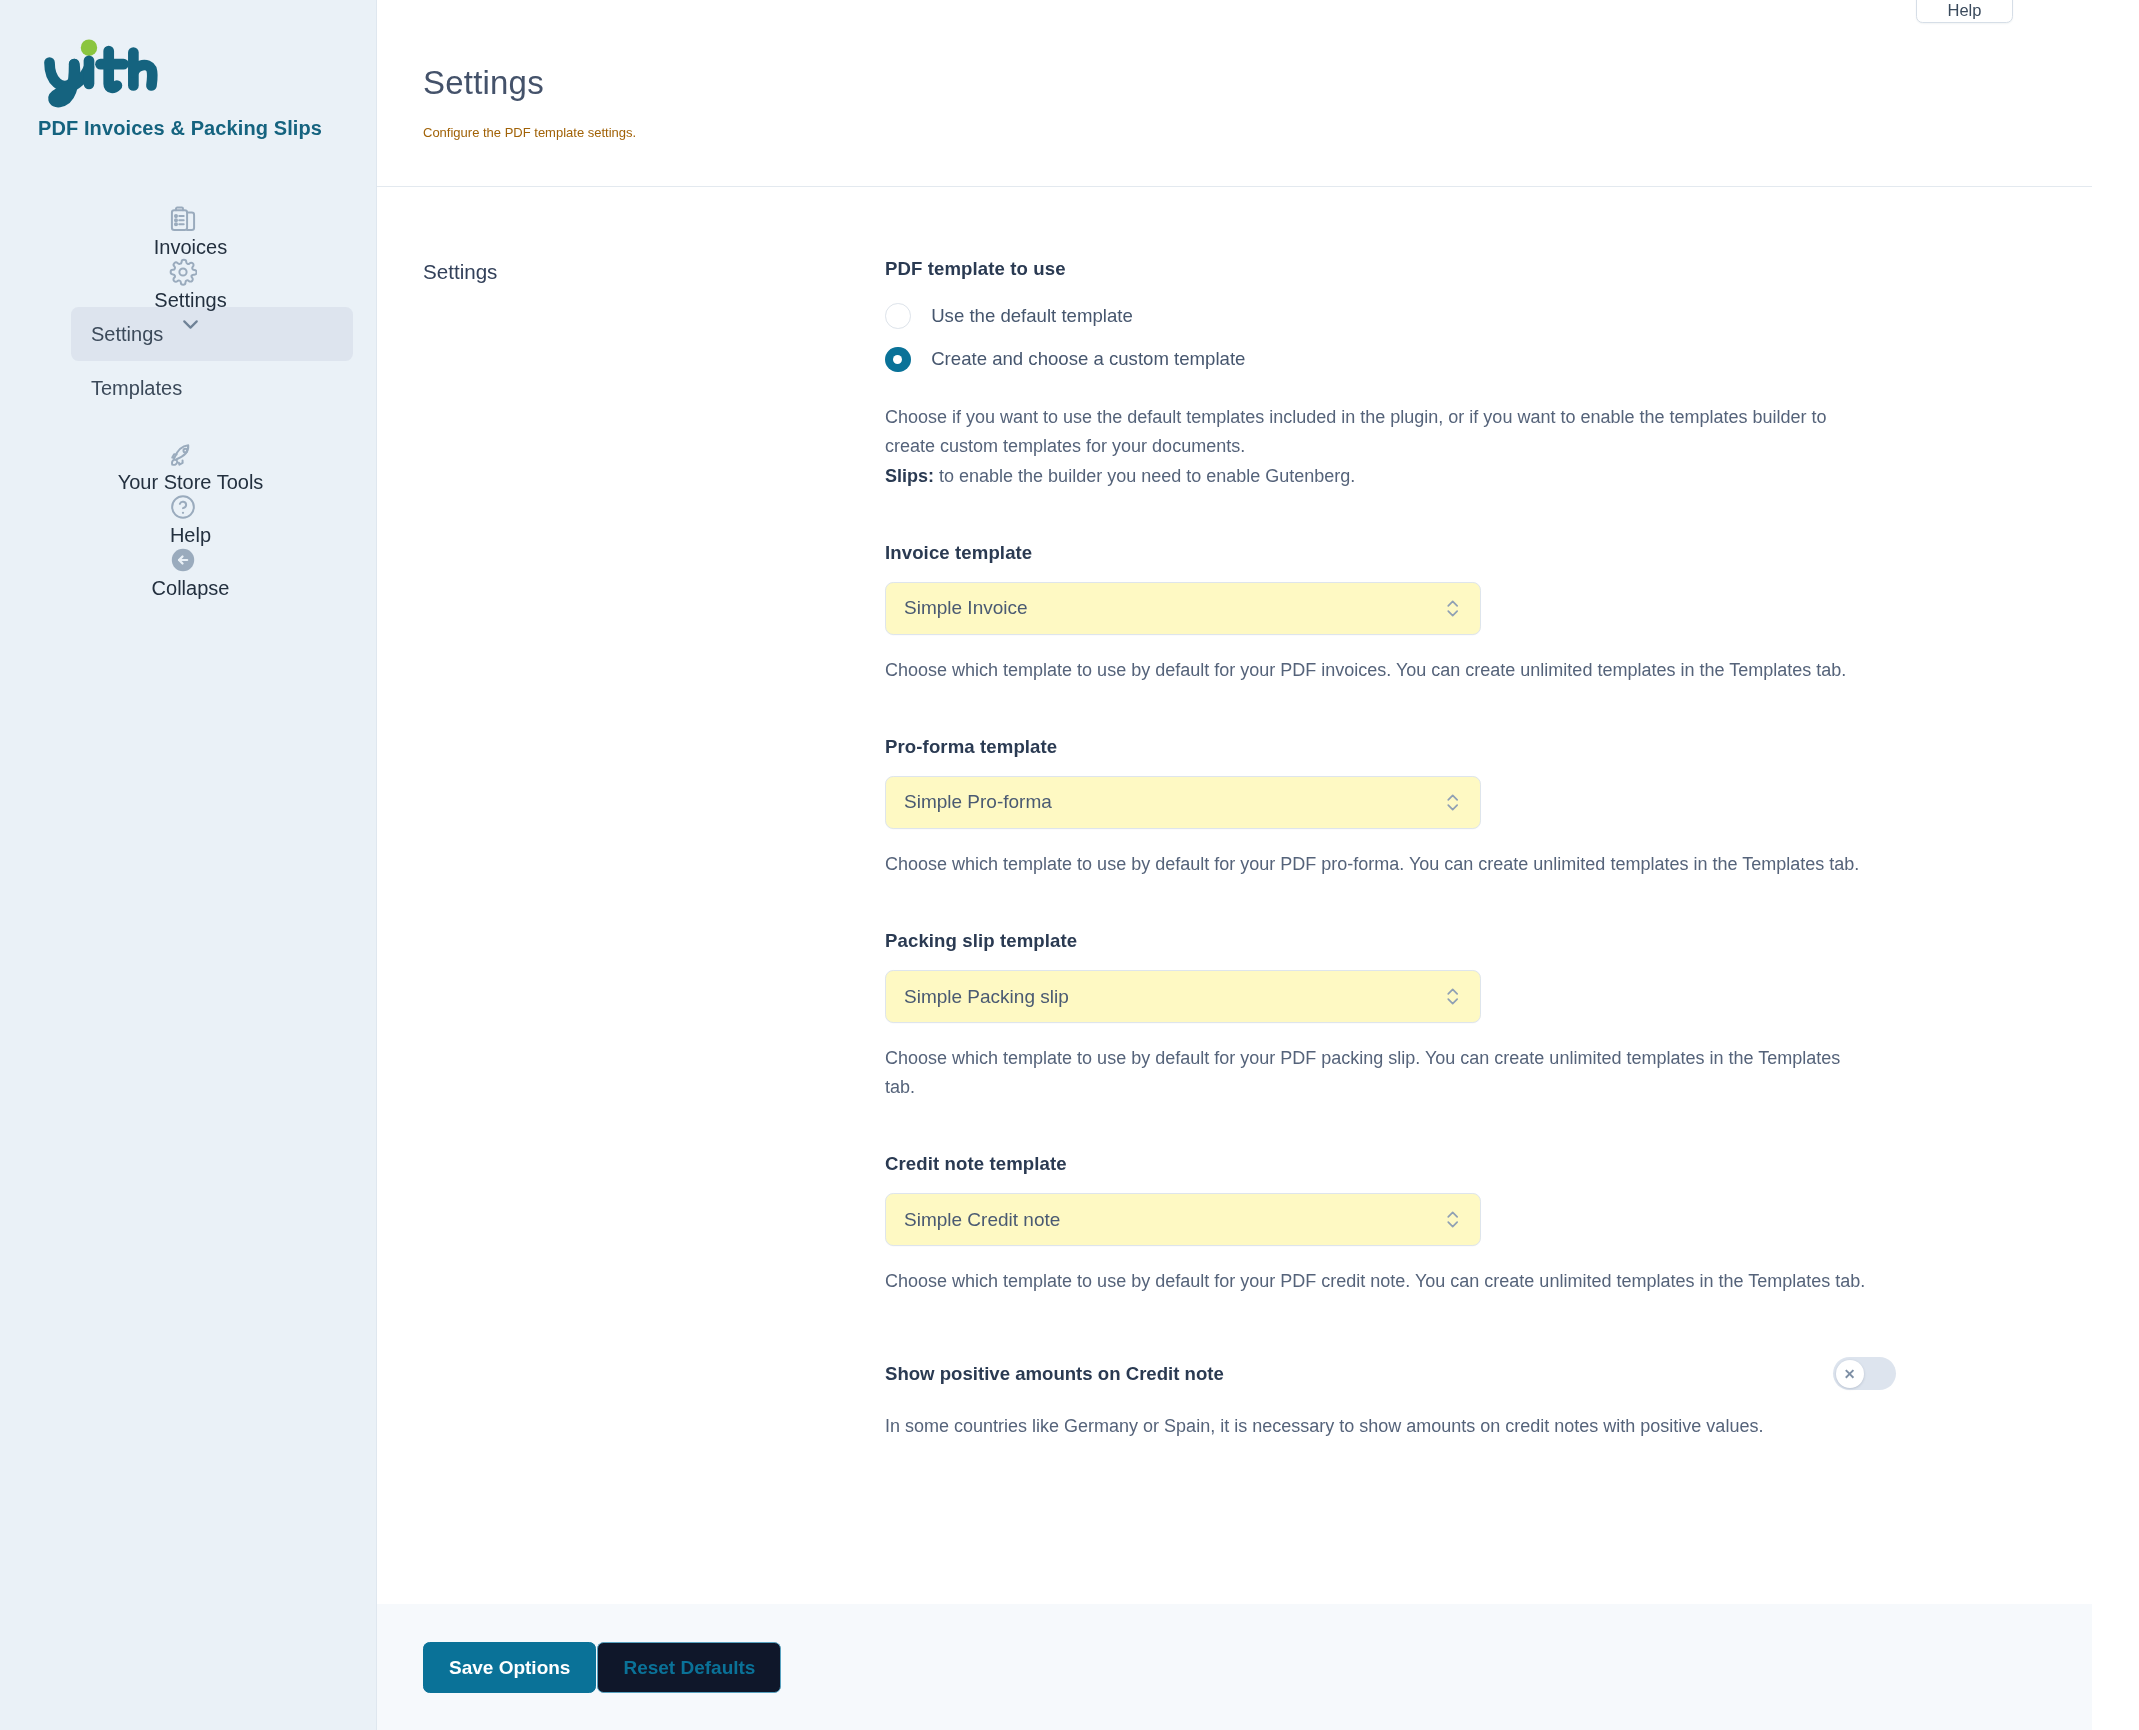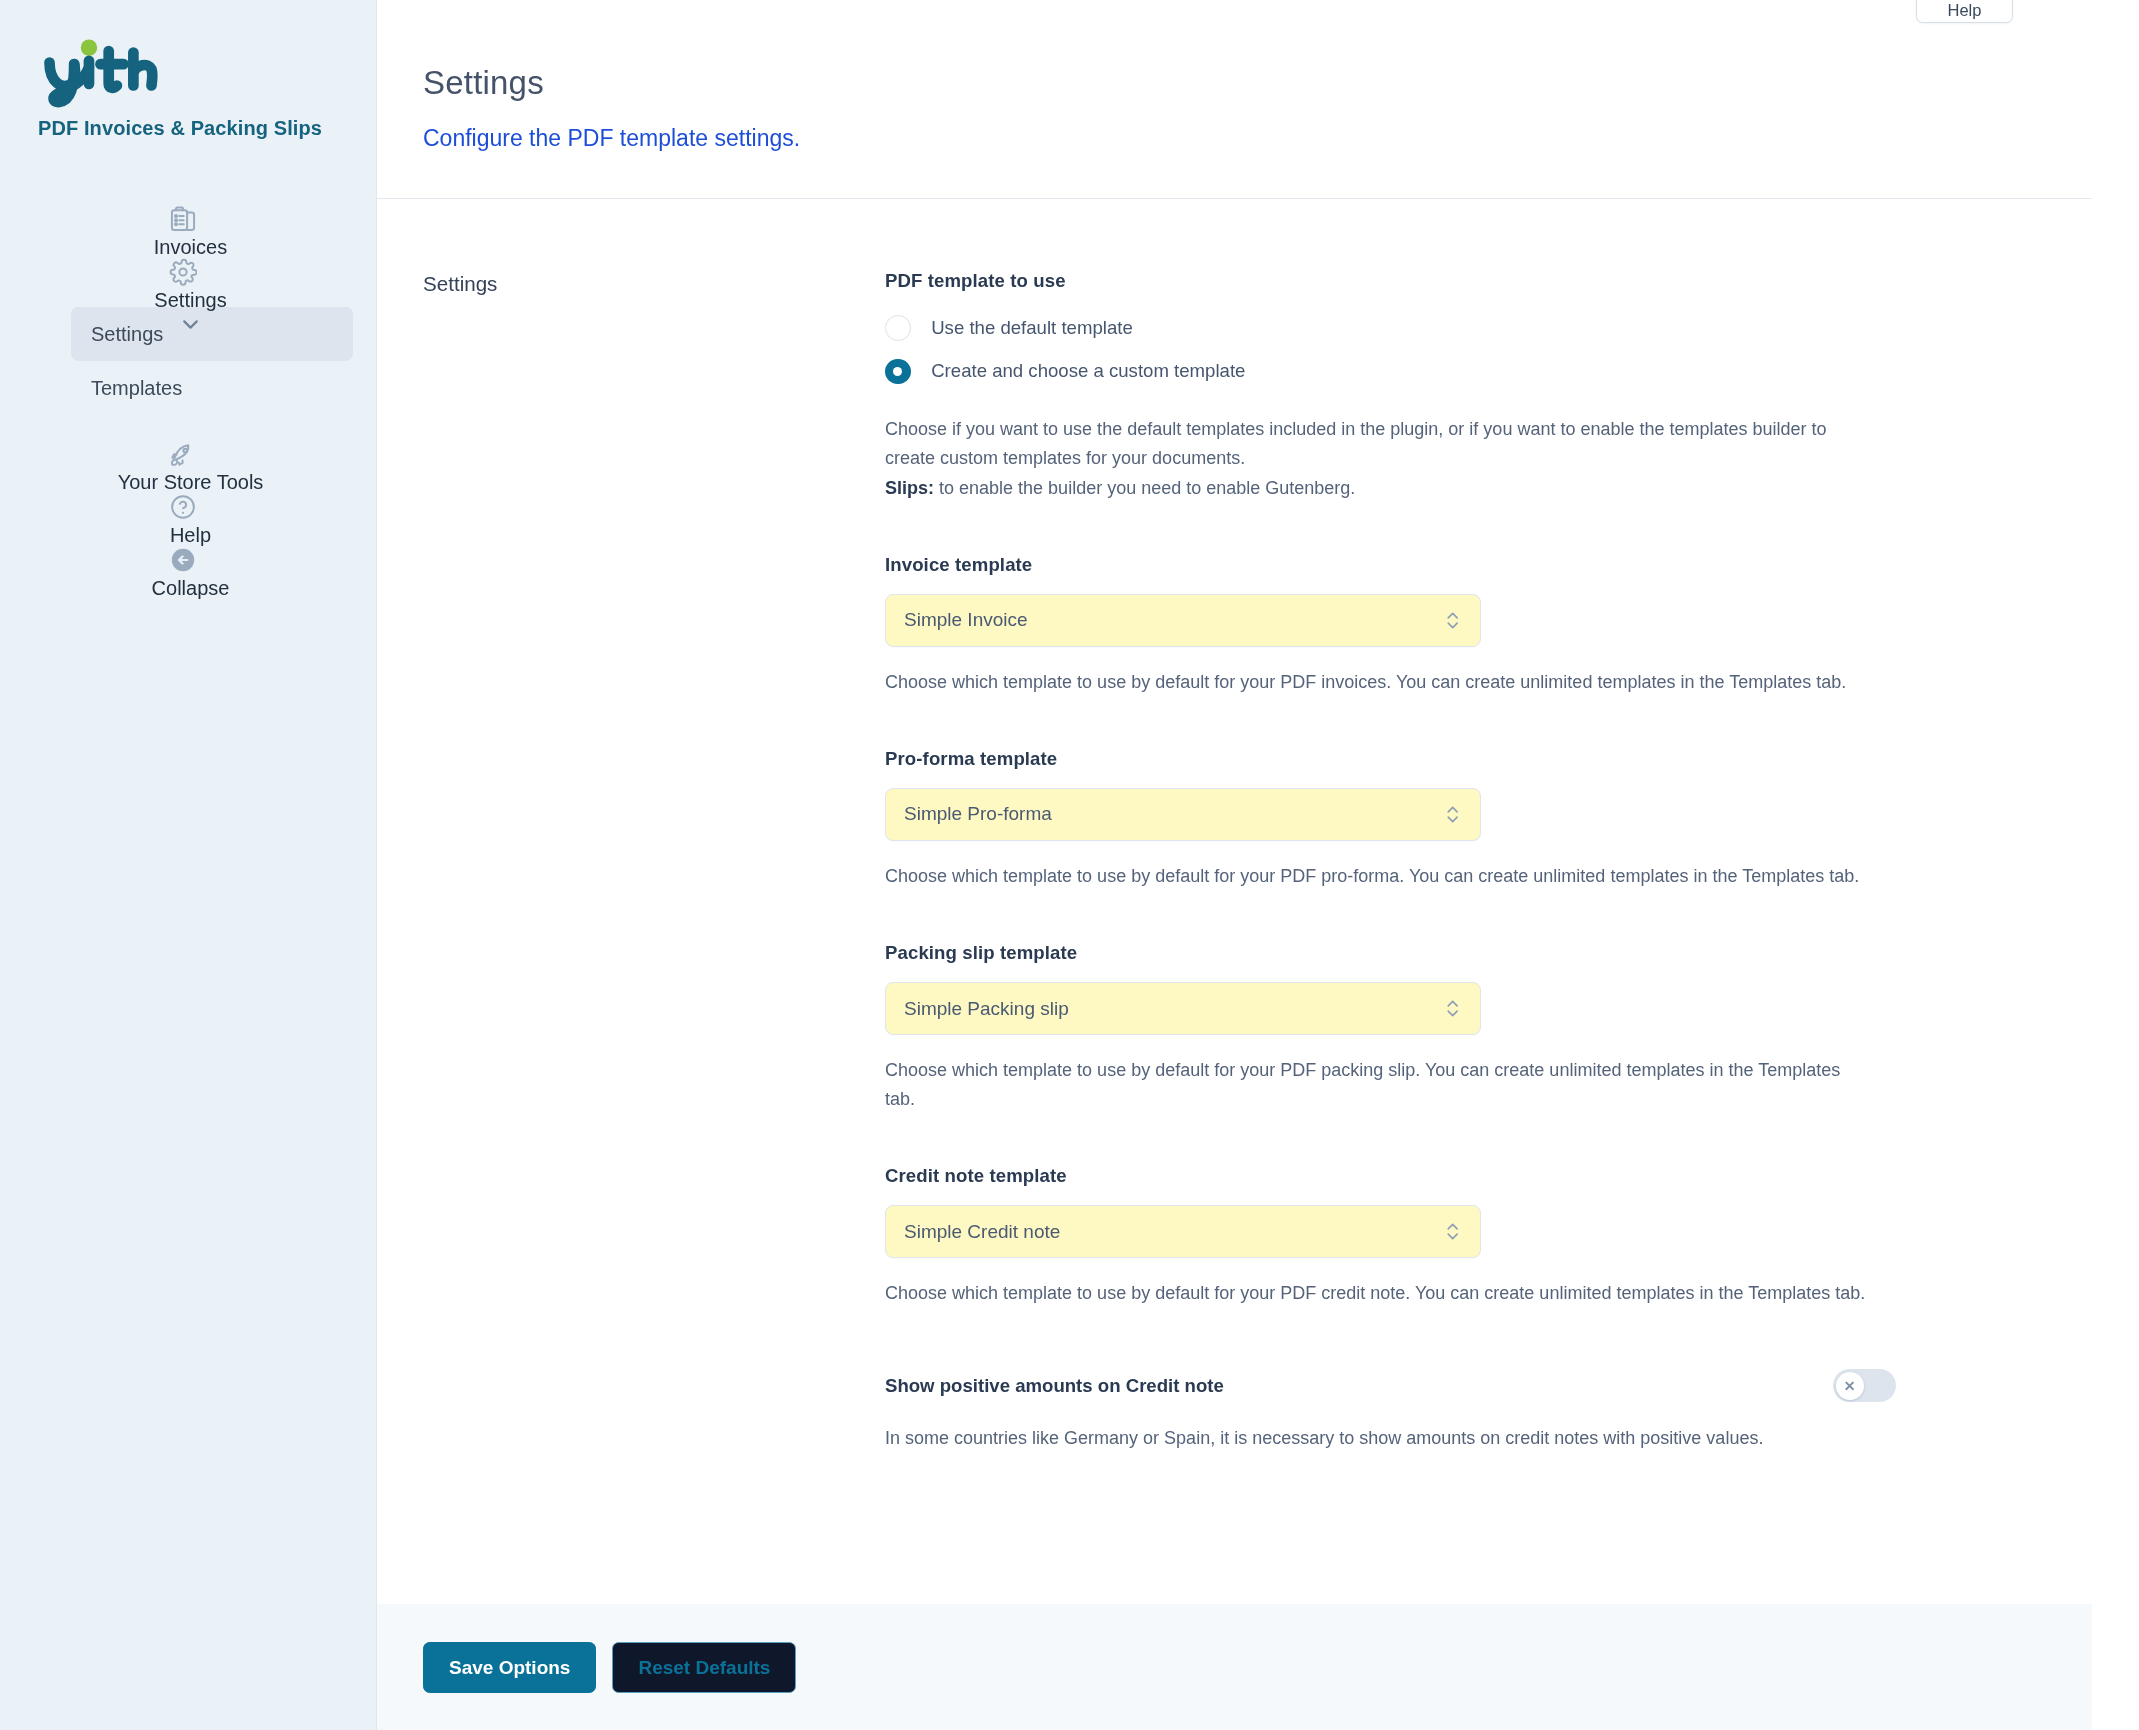--- a/index.html
+++ b/index.html
@@ -115,22 +115,22 @@
     border-bottom: 0.8px solid #e3e9ef;
   }
   .page-title {
     font-size: 33px;
     font-weight: normal;
     color: #44526a;
     letter-spacing: 0.2px;
   }
   .page-sub {
     margin-top: 23px;
-    font-size: 23px;
-    color: #1d4ed8;
+    font-size: 13px;
+    color: #a16207;
   }
 
   .body {
     padding: 71px 0 0 46px;
     display: flex;
     flex: 1;
   }
   .section-label {
     width: 462px;
     flex: 0 0 462px;
@@ -254,21 +254,21 @@
   }
 
   
   .footer {
     background: #f6f9fc;
     height: 127px;
     flex: 0 0 127px;
     display: flex;
     align-items: center;
     padding-left: 46px;
-    gap: 16px;
+    gap: 1px;
   }
   .btn {
     height: 51px;
     border-radius: 6.6px;
     display: flex; align-items: center; justify-content: center;
     font-size: 19px;
     cursor: pointer;
     padding: 0 25px;
   }
   .btn-primary {

